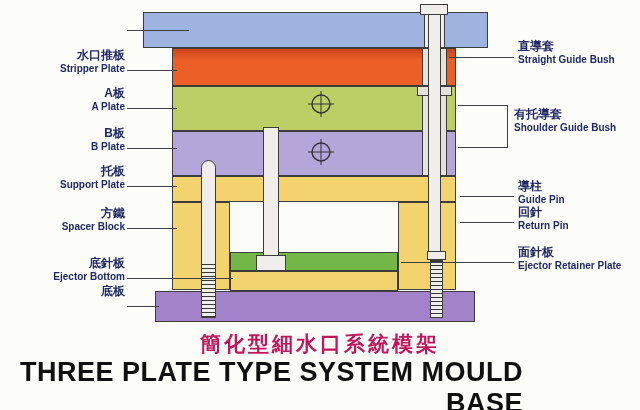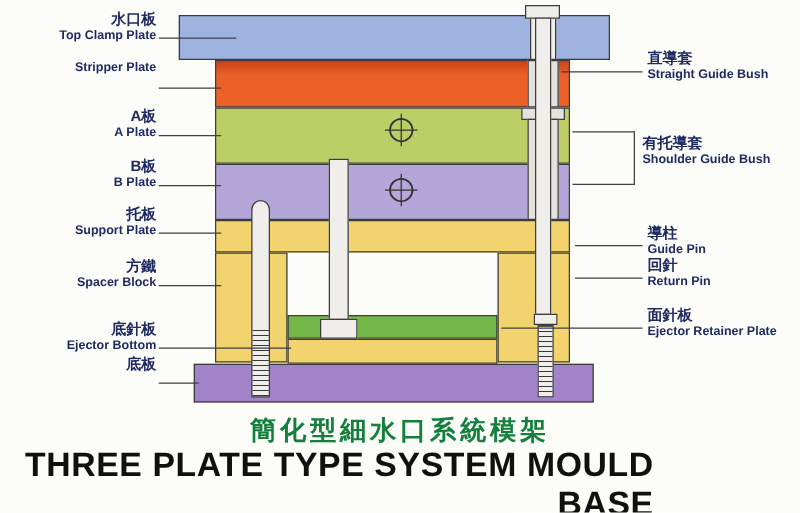--- a/index.html
+++ b/index.html
@@ -86,25 +86,22 @@
   <div class="abs hline" style="top:57px;left:449px;width:65px"></div>
   <div class="abs hline" style="top:105px;left:458px;width:50px"></div>
   <div class="abs hline" style="top:147px;left:458px;width:50px"></div>
   <div class="abs vline" style="top:105px;left:507px;height:43px"></div>
   <div class="abs hline" style="top:196px;left:460px;width:54px"></div>
   <div class="abs hline" style="top:222px;left:460px;width:54px"></div>
   <div class="abs hline" style="top:262px;left:401px;width:113px"></div>
 
   <div class="abs" style="left: 0px; top: 0px; width: 640px; height: 410px; color: rgb(31, 42, 99);">
 
-    <div class="abs label label-l" style="top:9px">
-      <div class="cn">水口板</div>
-      <div class="en">Top Clamp Plate</div>
-    </div>
     <div class="abs label label-l" style="top:49px">
+      <div class="cn">水口推板</div>
       <div class="en">Stripper Plate</div>
     </div>
     <div class="abs label label-l" style="top:127px">
       <div class="cn">B板</div>
       <div class="en">B Plate</div>
     </div>
     <div class="abs label label-l" style="top:87px">
       <div class="cn">A板</div>
       <div class="en">A Plate</div>
     </div>
@@ -139,16 +136,16 @@
     <div class="abs label label-r" style="top:206px;left:518px">
       <div class="cn">回針</div>
       <div class="en">Return Pin</div>
     </div>
     <div class="abs label label-r" style="top:246px;left:518px">
       <div class="cn">面針板</div>
       <div class="en">Ejector Retainer Plate</div>
     </div>
   </div>
 
-  <div class="abs title-cn" style="top: 330px; color: #15803d;">簡化型細水口系統模架</div>
+  <div class="abs title-cn" style="top: 330px; color: #be185d;">簡化型細水口系統模架</div>
   <div class="abs title-en" style="top: 357px; color: rgb(16, 16, 16);">THREE PLATE TYPE SYSTEM MOULD BASE</div>
 
 </div>
 
 </body></html>

